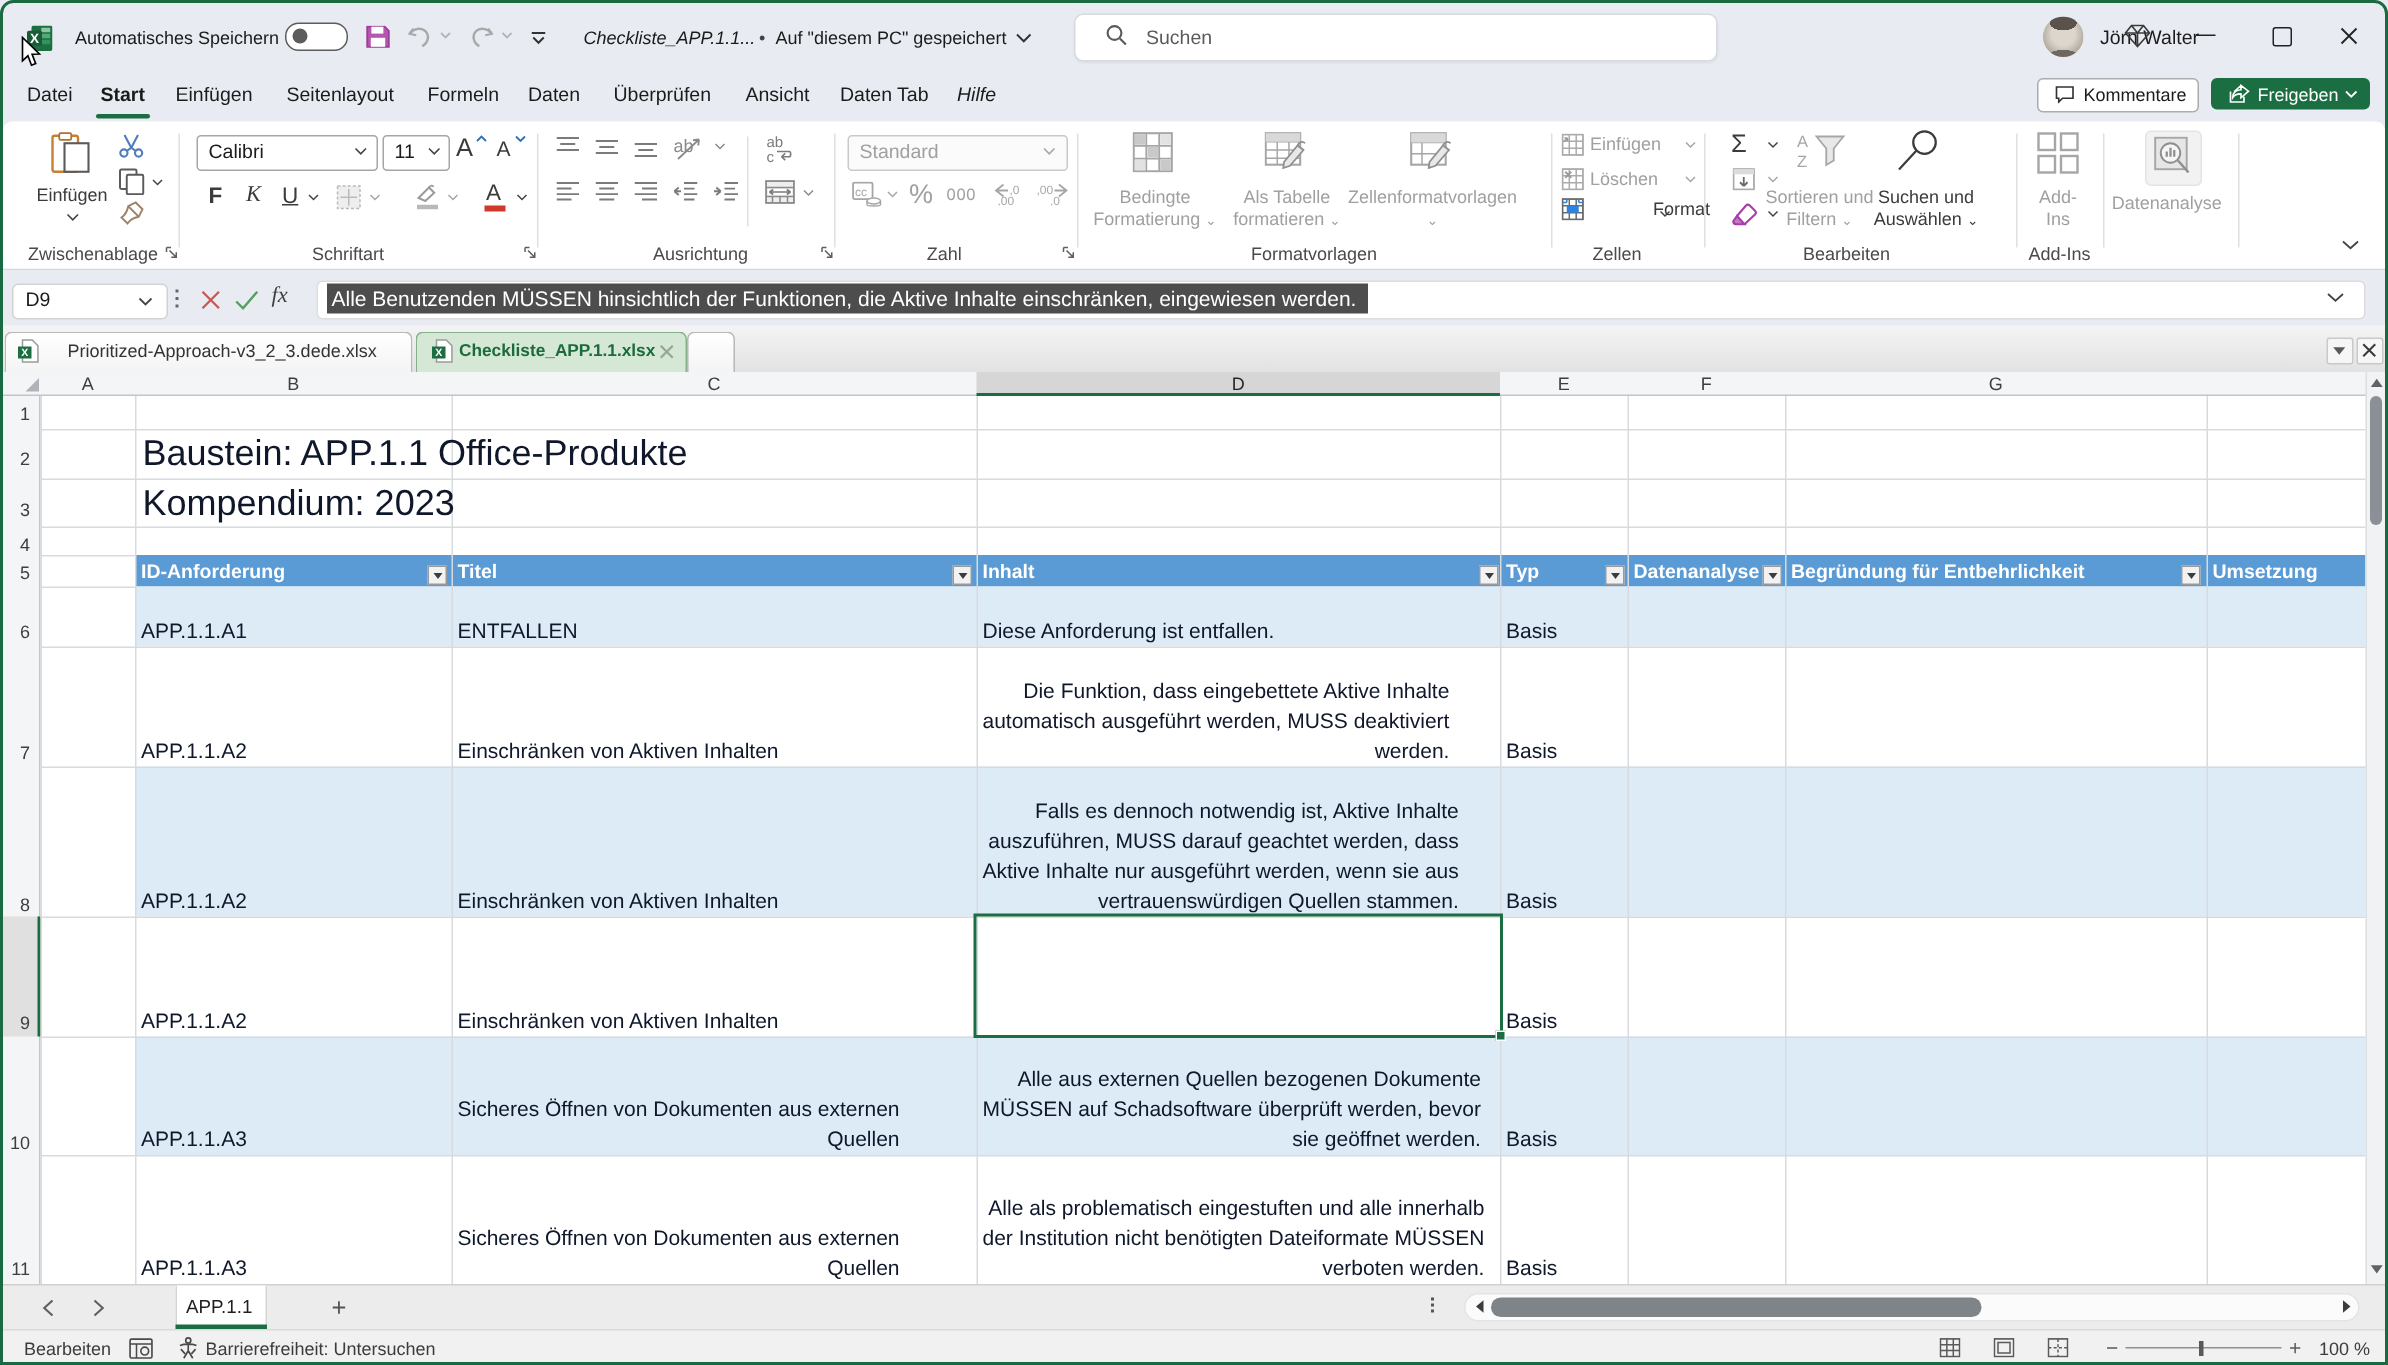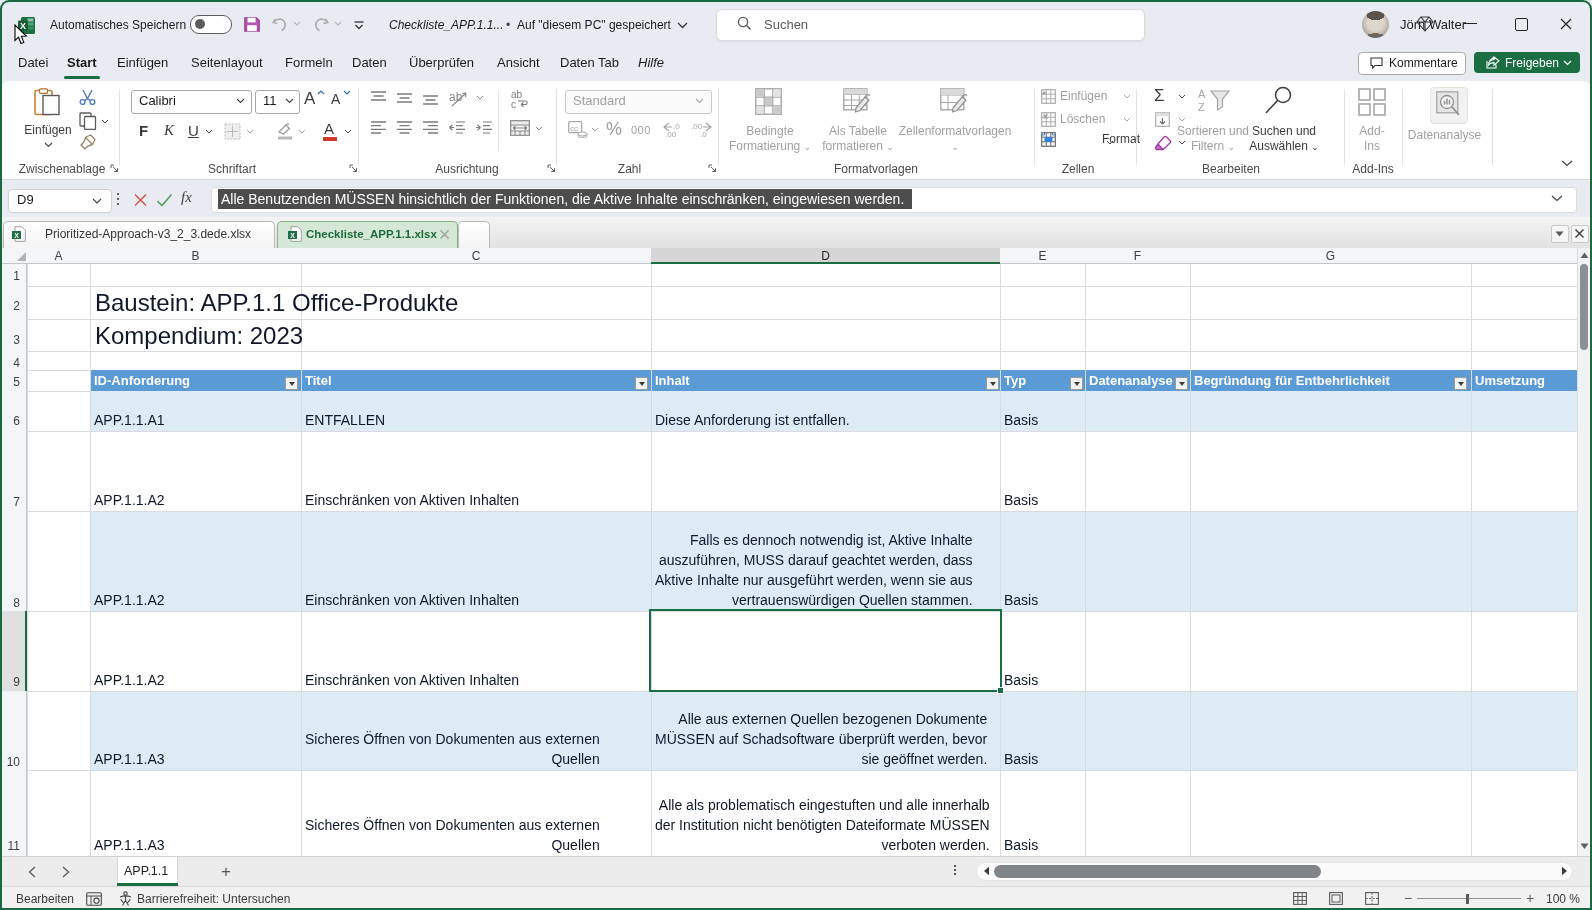--- a/index.html
+++ b/index.html
@@ -544,20 +544,21 @@
       <div class="fbtn" style="left:1175px;"></div>
       <div class="fbtn" style="left:1454px;"></div>
     </div>
 
     <div class="cell" style="left:94px;top:162px;">APP.1.1.A1</div>
     <div class="cell" style="left:305px;top:162px;">ENTFALLEN</div>
     <div class="cell" style="left:655px;top:162px;">Diese Anforderung ist entfallen.</div>
     <div class="cell" style="left:1004px;top:162px;">Basis</div>
     <div class="cell" style="left:94px;top:242px;">APP.1.1.A2</div>
     <div class="cell" style="left:305px;top:242px;">Einschränken von Aktiven Inhalten</div>
+    <div class="cell" style="left:655px;top:202px;">Die Funktion, dass eingebettete Aktive Inhalte<br>automatisch ausgeführt werden, MUSS deaktiviert<br>werden.</div>
     <div class="cell" style="left:1004px;top:242px;">Basis</div>
     <div class="cell" style="left:94px;top:342px;">APP.1.1.A2</div>
     <div class="cell" style="left:305px;top:342px;">Einschränken von Aktiven Inhalten</div>
     <div class="cell" style="left:655px;top:282px;">Falls es dennoch notwendig ist, Aktive Inhalte<br>auszuführen, MUSS darauf geachtet werden, dass<br>Aktive Inhalte nur ausgeführt werden, wenn sie aus<br>vertrauenswürdigen Quellen stammen.</div>
     <div class="cell" style="left:1004px;top:342px;">Basis</div>
     <div class="cell" style="left:94px;top:422px;">APP.1.1.A2</div>
     <div class="cell" style="left:305px;top:422px;">Einschränken von Aktiven Inhalten</div>
     <div class="cell" style="left:1004px;top:422px;">Basis</div>
     <div class="cell" style="left:94px;top:501px;">APP.1.1.A3</div>
     <div class="cell" style="left:305px;top:481px;">Sicheres Öffnen von Dokumenten aus externen<br>Quellen</div>

